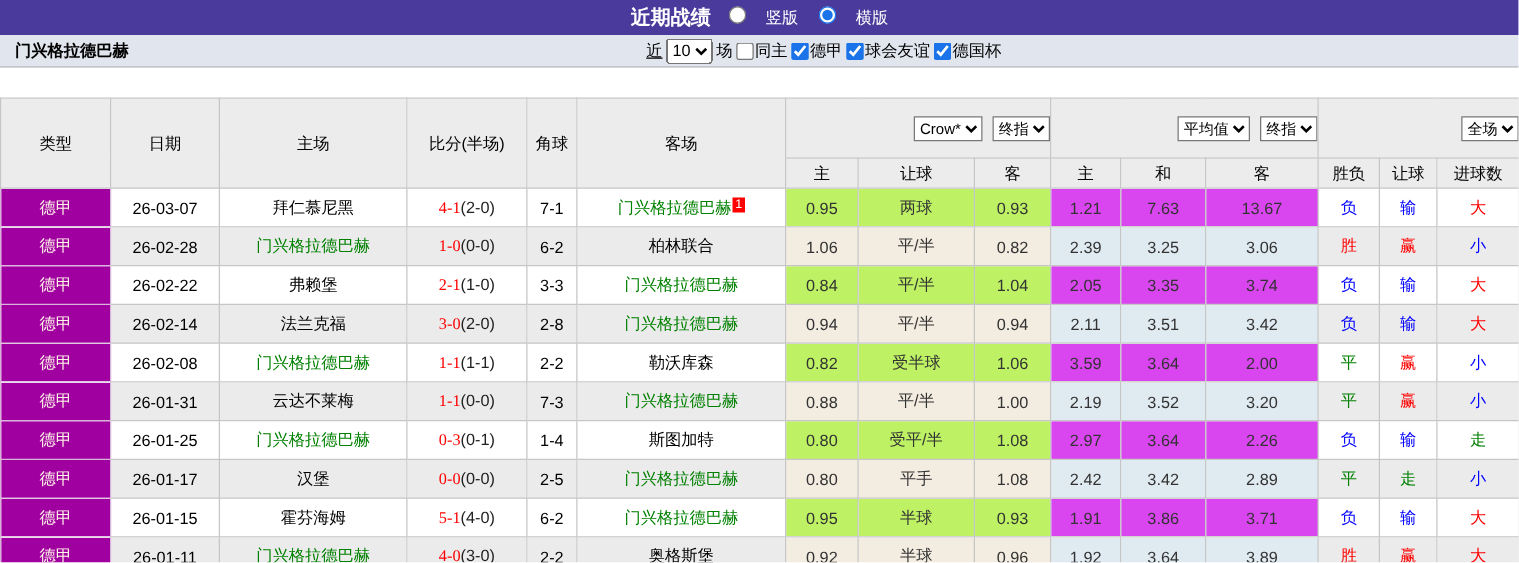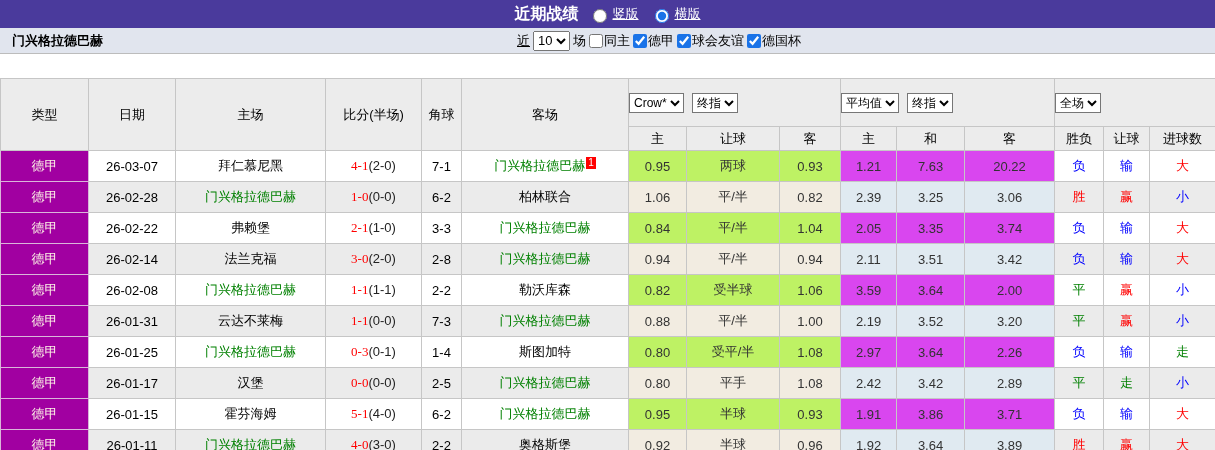--- a/index.html
+++ b/index.html
@@ -4,21 +4,21 @@
 <style>
   * { margin:0; padding:0; box-sizing:border-box; }
   html,body { background:#fff; }
   body { font-family:"Liberation Sans","DejaVu Sans",sans-serif; width:1215px; }
   .page { width:1215px; height:450px; background:#fff; overflow:hidden; }
 
   
   .topbar { height:28px; background:#4a3a9c; display:flex; align-items:center; justify-content:center; gap:14px; }
   .topbar-title { color:#fff; font-weight:bold; font-size:16px; }
   .radio-group { display:flex; align-items:center; gap:16px; }
-  .radio-label { color:#fff; font-size:13px; display:flex; align-items:flex-end; gap:6px; cursor:pointer;text-decoration:underline; }
+  .radio-label { color:#fff; font-size:13px; display:flex; align-items:flex-start; gap:16px; cursor:pointer; }
   .radio-label input { accent-color:#1a73e8; width:14px; height:14px; }
 
   
   .subbar { height:26px; background:#e1e5ee; display:flex; align-items:center; font-size:13px; border-bottom:1px solid #bcbcbc; }
   .team-title { font-weight:bold; color:#000; padding-left:12px; white-space:nowrap; }
   .filters { flex:1; display:flex; align-items:center; justify-content:center; gap:3px; }
   .near-link { color:#000; text-decoration:underline; cursor:pointer; }
   .count-select { font-size:13px; height:20px; }
   .chk-label { display:flex; align-items:center; font-size:13px; color:#000; cursor:pointer; }
   .chk-label input { accent-color:#1a73e8; width:14px; height:14px; margin-right:1px; }
@@ -39,21 +39,21 @@
   tbody td.c-avg { background:#d946ef; color:#333; }
   tr.even td.c-avg { background:#e0eaf1; }
   .t-self { color:#008000; }
   .score-main { color:#f00;font-family:Liberation Serif, serif; }
   .score-half { color:#222; }
   .c-red { color:#f00; }
   .c-blue { color:#00f; }
   .c-green { color:#008000; }
   .badge { display:inline-block; background:#f00; color:#fff; font-size:10px; line-height:12px; padding:0 2px; position:relative; top:-4px; margin-left:1px; }
   .sel { font-size:12px; height:20px; background:#fff; }
-  .drop-wrap { display:flex; justify-content:flex-start; align-items:center; gap:8px; }
+  .drop-wrap { display:flex; justify-content:flex-end; align-items:center; gap:8px; }
 
   
   .summary { height:29px; display:flex; align-items:center; justify-content:center; font-size:13px; background:#fff; }
 </style>
 </head>
 <body>
 
 <div class="page">
 
   <div class="topbar">
@@ -159,21 +159,21 @@
           <td>26-03-07</td>
           <td><span>拜仁慕尼黑</span></td>
           <td><span class="score-main">4-1</span><span class="score-half">(2-0)</span></td>
           <td>7-1</td>
           <td><span class="t-self">门兴格拉德巴赫</span><span class="badge">1</span></td>
           <td class="c-odds">0.95</td>
           <td class="c-odds">两球</td>
           <td class="c-odds">0.93</td>
           <td class="c-avg">1.21</td>
           <td class="c-avg">7.63</td>
-          <td class="c-avg">20.22</td>
+          <td class="c-avg">13.67</td>
           <td class="c-blue">负</td>
           <td class="c-blue">输</td>
           <td class="c-red">大</td>
         </tr>
         <tr class="even">
           <td class="c-type">德甲</td>
           <td>26-02-28</td>
           <td><span class="t-self">门兴格拉德巴赫</span></td>
           <td><span class="score-main">1-0</span><span class="score-half">(0-0)</span></td>
           <td>6-2</td>

